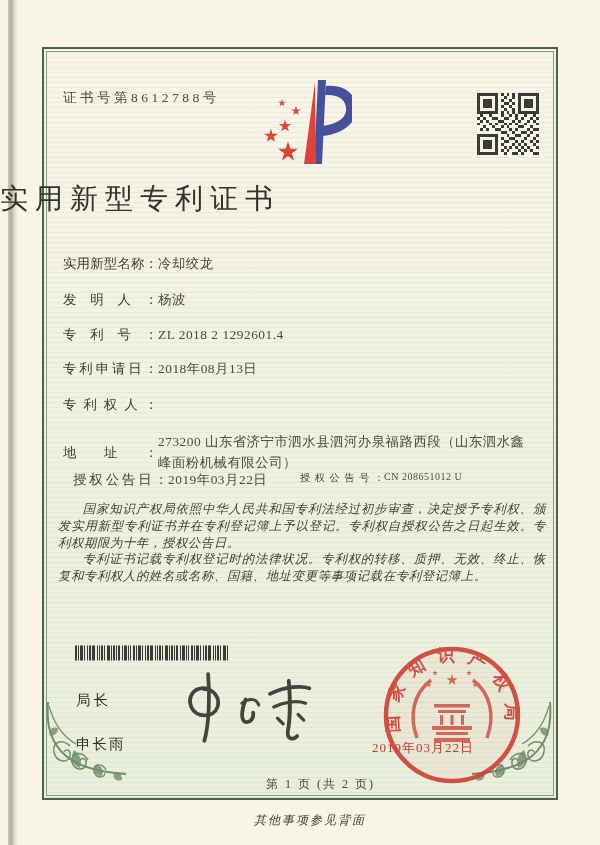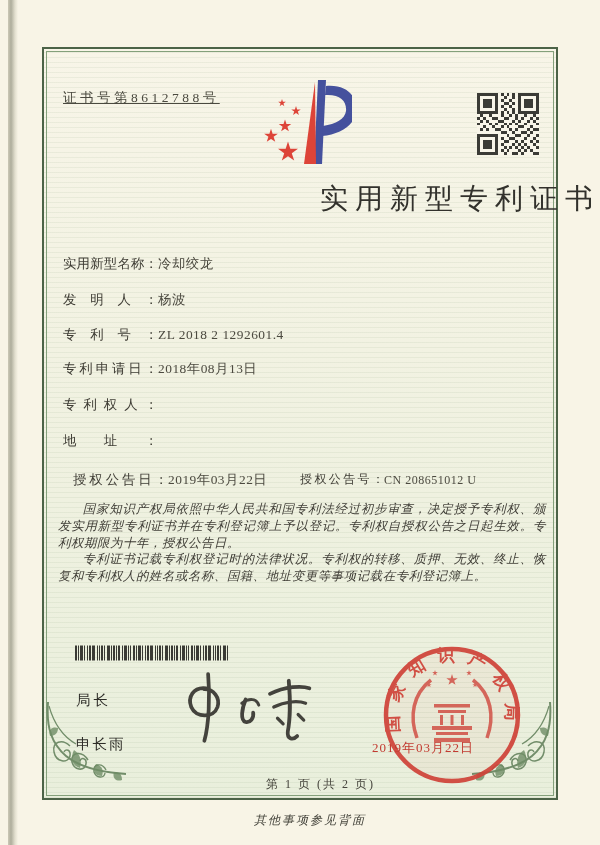--- a/index.html
+++ b/index.html
@@ -20,39 +20,38 @@
       repeating-linear-gradient(0deg, rgba(122,152,112,.10) 0 1px, rgba(122,152,112,0) 1px 5px),
       linear-gradient(180deg,#f8f5e8 0%, #f2f2e2 40%, #e9efdc 100%);
     box-sizing:border-box;
   }
   .frame::before{
     content:"";position:absolute;inset:2px;border:1px solid #84a07b;pointer-events:none;
   }
   .cert-no{
     position:absolute;left:63px;top:89px;font-size:13.5px;color:#4a493f;
     letter-spacing:3.5px;
-    text-decoration:underline;
   }
   .logo{position:absolute;left:252px;top:76px;}
   .qr{position:absolute;left:477px;top:93px;}
   .title{
-    position:absolute;left:0;right:0;top:180px;text-align:right;
+    position:absolute;left:0;right:0;top:180px;text-align:left;
     font-size:28px;letter-spacing:7px;color:#32312c;font-weight:500;
   }
   .row{position:absolute;left:63px;display:flex;align-items:center;
     font-size:13.4px;color:#44423a;}
   .lbl{
     display:inline-block;width:95px;flex:0 0 95px;
     text-align:justify;text-align-last:justify;color:#3e3c34;
   }
   .val{color:#4c4a40;letter-spacing:.5px;}
   .val.addr{width:378px;line-height:1.55;}
   .r1{top:255px}.r2{top:291px}.r3{top:326px}.r4{top:360px}.r5{top:396px}.r6{top:432px}
   .grant-row{position:absolute;left:63px;top:471px;font-size:13.4px;color:#44423a;display:flex;margin-left:10px;}
-  .grant-pair2{position:absolute;left:300px;top:471px;font-size:12px;color:#44423a;display:flex;align-items:flex-end;}
+  .grant-pair2{position:absolute;left:300px;top:471px;font-size:10px;color:#44423a;display:flex;}
   .grant-pair2 .lbl{width:84px;flex:0 0 84px;}
   .para{
     position:absolute;left:58px;width:488px;font-size:12.4px;line-height:17px;
     color:#3f3d36;text-indent:2em;font-style:italic;letter-spacing:.6px;text-align:justify;
   }
   .p1{top:501px}.p2{top:551px}
   .barcode{position:absolute;left:75px;top:645px;}
   .sig-title{position:absolute;left:76px;top:691px;font-size:14.5px;letter-spacing:3px;color:#2e2d28;}
   .sig-name{position:absolute;left:76px;top:735px;font-size:14.5px;letter-spacing:2px;color:#2e2d28;}
   .signature{position:absolute;left:165px;top:668px;}
@@ -138,20 +137,21 @@
 </div>
 <div class="row r4">
   <span class="lbl">专利申请日：</span>
   <span class="val">2018年08月13日</span>
 </div>
 <div class="row r5">
   <span class="lbl">专利权人：</span>
 </div>
 <div class="row r6">
   <span class="lbl">地址：</span>
+  <span class="val addr">273200 山东省济宁市泗水县泗河办泉福路西段（山东泗水鑫峰面粉机械有限公司）</span>
 </div>
 
 <div class="grant-row">
   <span class="lbl">授权公告日：</span>
   <span class="val">2019年03月22日</span>
 </div>
 <div class="grant-pair2">
   <span class="lbl">授权公告号：</span>
   <span class="val">CN 208651012 U</span>
 </div>

